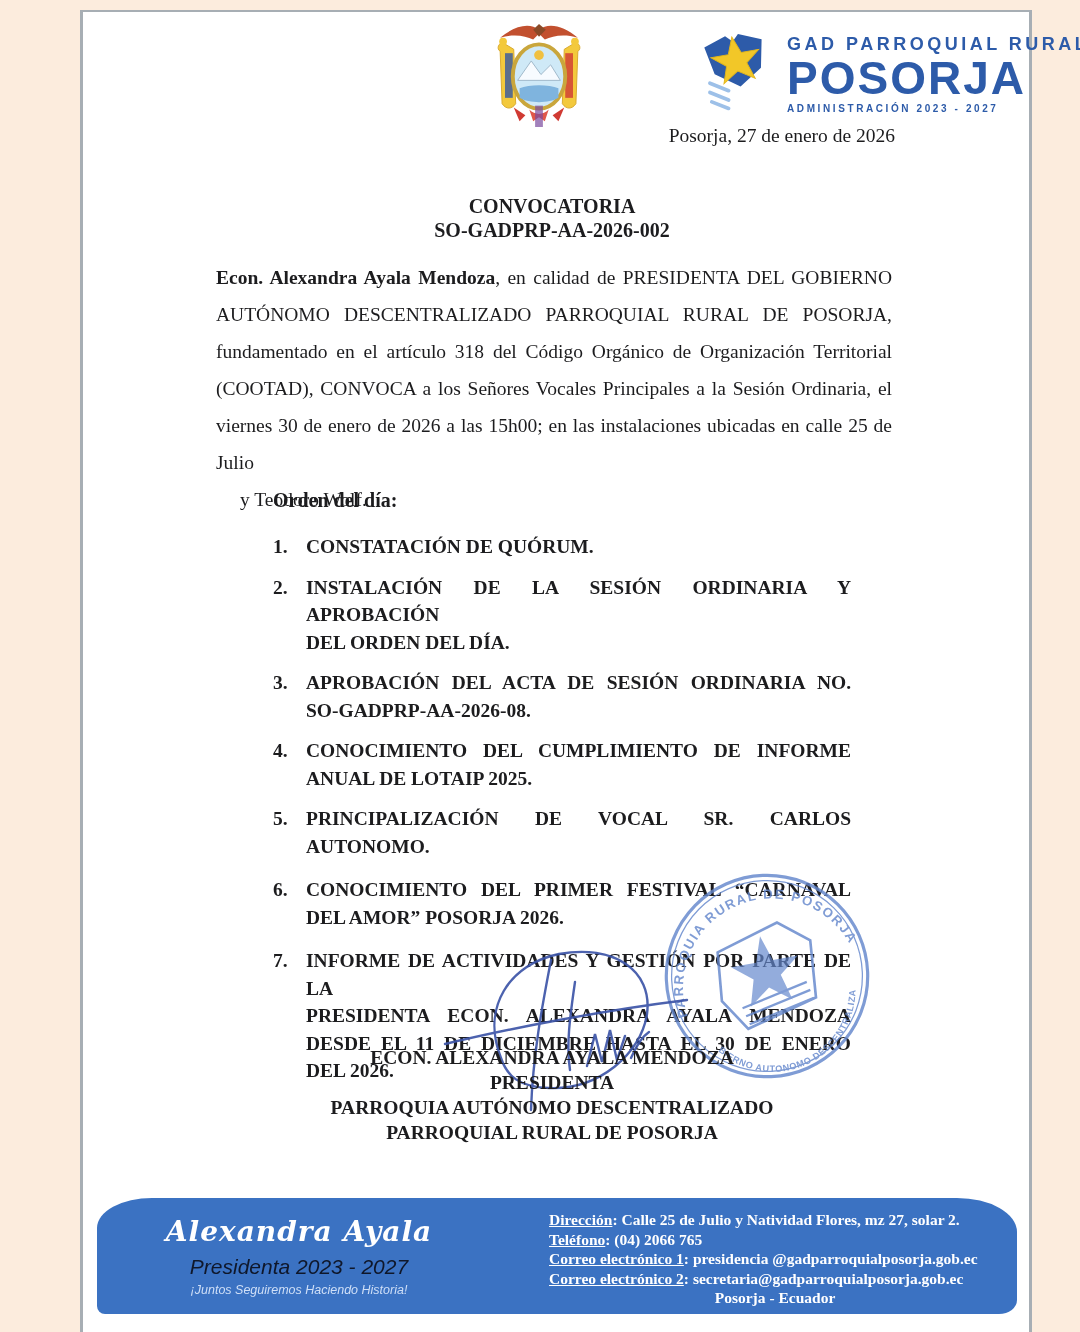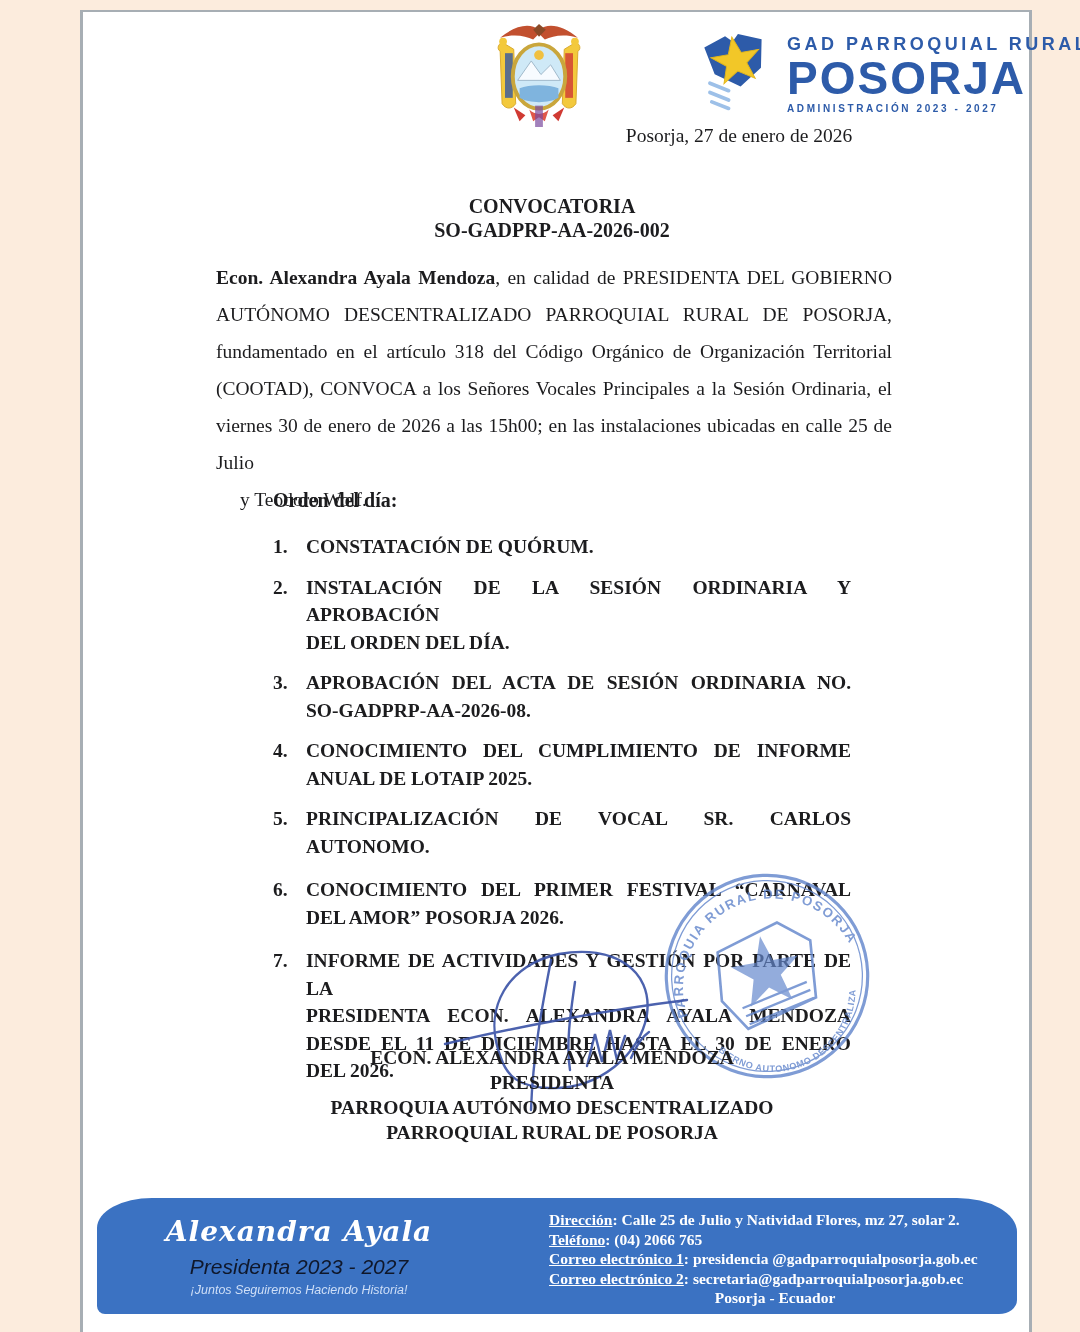--- a/index.html
+++ b/index.html
@@ -13,21 +13,21 @@
   .page{position:absolute;left:80px;top:10px;width:952px;height:1322px;background:var(--paper);
         border-left:3px solid var(--edge);border-top:2px solid var(--edge);border-right:3px solid var(--edge);}
   
   .coat{position:absolute;left:388px;top:8px;width:136px;height:112px;}
   .logo{position:absolute;left:612px;top:16px;width:310px;height:96px;display:flex;align-items:flex-start;}
   .logo-shield{width:84px;height:88px;flex:0 0 auto;}
   .logo-text{margin-left:8px;font-family:"Liberation Sans",sans-serif;color:var(--brand-blue);margin-top:6px;}
   .logo-line1{font-size:18px;font-weight:bold;letter-spacing:3.5px;white-space:nowrap;}
   .logo-name{font-size:46px;font-weight:bold;letter-spacing:2px;line-height:46px;white-space:nowrap;}
   .logo-line2{font-size:10px;font-weight:bold;letter-spacing:2.6px;white-space:nowrap;margin-top:2px;}
-  .date{position:absolute;top:113px;left:500px;width:312px;text-align:center;font-size:19.5px;}
+  .date{position:absolute;top:113px;left:500px;width:312px;text-align:right;font-size:19.5px;}
   
   .title-block{position:absolute;top:182px;left:133px;width:672px;text-align:center;font-weight:bold;font-size:20px;line-height:24px;}
   
   .intro{position:absolute;top:247px;left:133px;width:676px;font-size:19.5px;}
   .intro .pline{line-height:37px;text-align:justify;text-align-last:justify;}
   .intro .pline.last{text-align:left;text-align-last:left;margin-left:24px;}
   
   .agenda-heading{position:absolute;top:477px;left:190px;font-weight:bold;font-size:20px;}
   .agenda{position:absolute;top:521px;left:190px;width:578px;list-style:none;}
   .agenda li{display:flex;font-weight:bold;font-size:19.5px;line-height:27.5px;margin-bottom:13px;}

